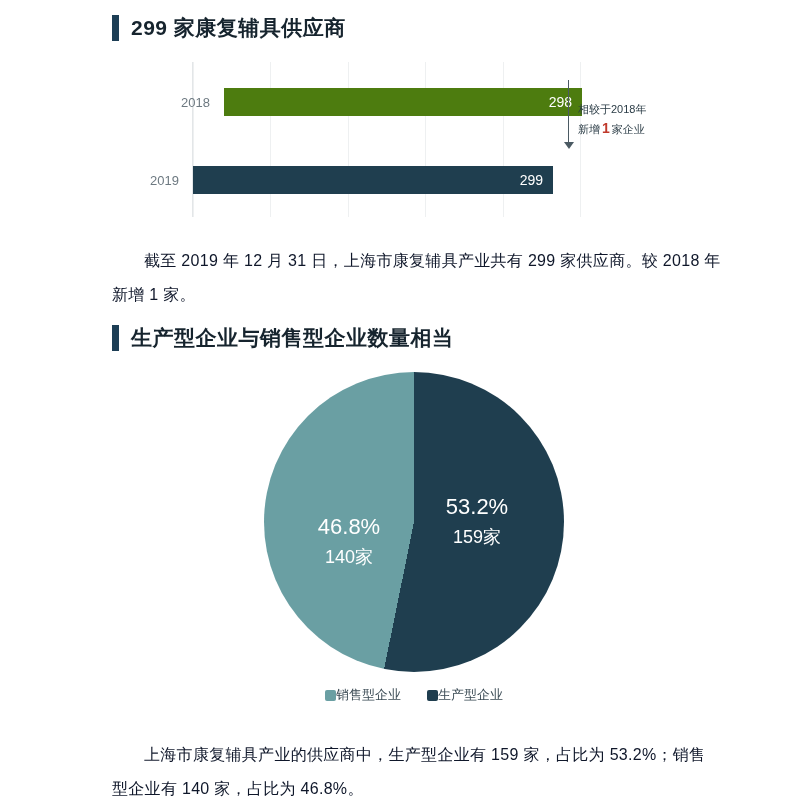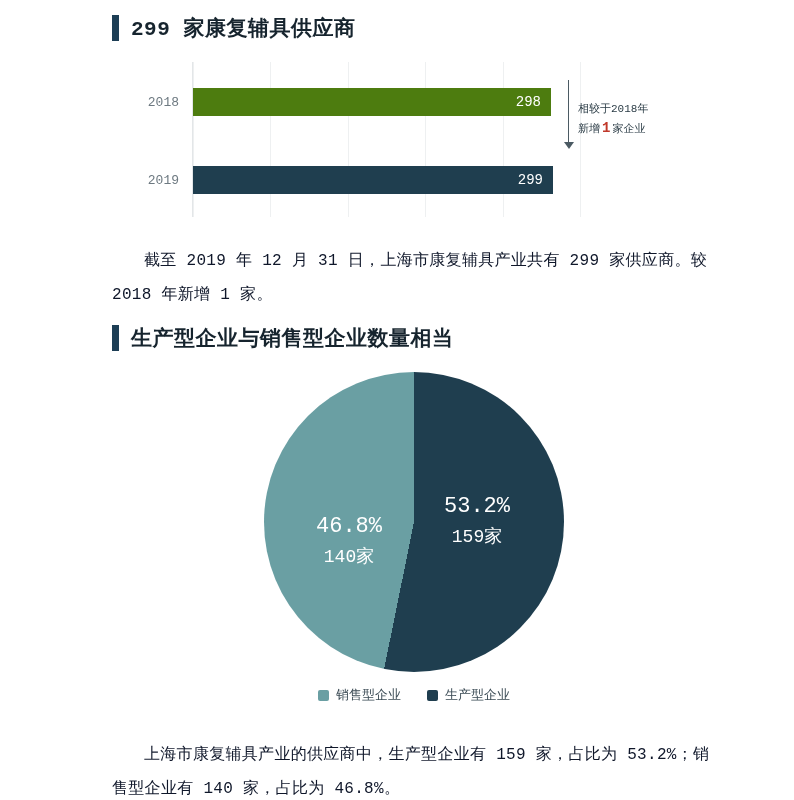--- a/index.html
+++ b/index.html
@@ -11,21 +11,20 @@
     height: 800px;
     background: #ffffff;
     font-family: "Liberation Sans", sans-serif;
     color: #1b2a33;
     overflow: hidden;
   }
   .page {
     position: relative;
     width: 794px;
     height: 696px;
-    font-family: Liberation Mono, monospace;
   }
 
   
   .heading {
     display: flex;
     align-items: center;
     gap: 12px;
   }
   .heading .bar {
     width: 7px;
@@ -83,21 +82,21 @@
   .bar-row .bar-fill {
     height: 28px;
     display: flex;
     align-items: center;
     justify-content: flex-end;
     box-sizing: border-box;
     padding-right: 10px;
     color: #ffffff;
     font-size: 14px;
   }
-  #bar-2018 { top: 26px; }
+  #bar-2018 { top: 26px; margin-left: 31px; }
   #bar-2019 { top: 104px; }
   #bar-2018 .bar-fill { background: #4d7c0f; width: 358px; }
   #bar-2019 .bar-fill { background: #1f3e4f; width: 360px; padding-left: 14px; }
 
   .bar-cat {
     position: absolute;
     right: 100%;
     margin-right: 14px;
     font-size: 13px;
     color: #6d7981;
@@ -203,21 +202,20 @@
     width: 300px;
     display: flex;
     justify-content: center;
     gap: 26px;
     font-size: 13px;
     color: #3a4a54;
   }
   .legend .item {
     display: flex;
     align-items: center;
-    gap: 7px;
   }
   .legend .swatch {
     width: 11px;
     height: 11px;
     border-radius: 2px;
     display: inline-block;
   }
   .legend .sw-sale { background: #6a9fa3; }
   .legend .sw-prod { background: #1f3e4f; }
 </style>

